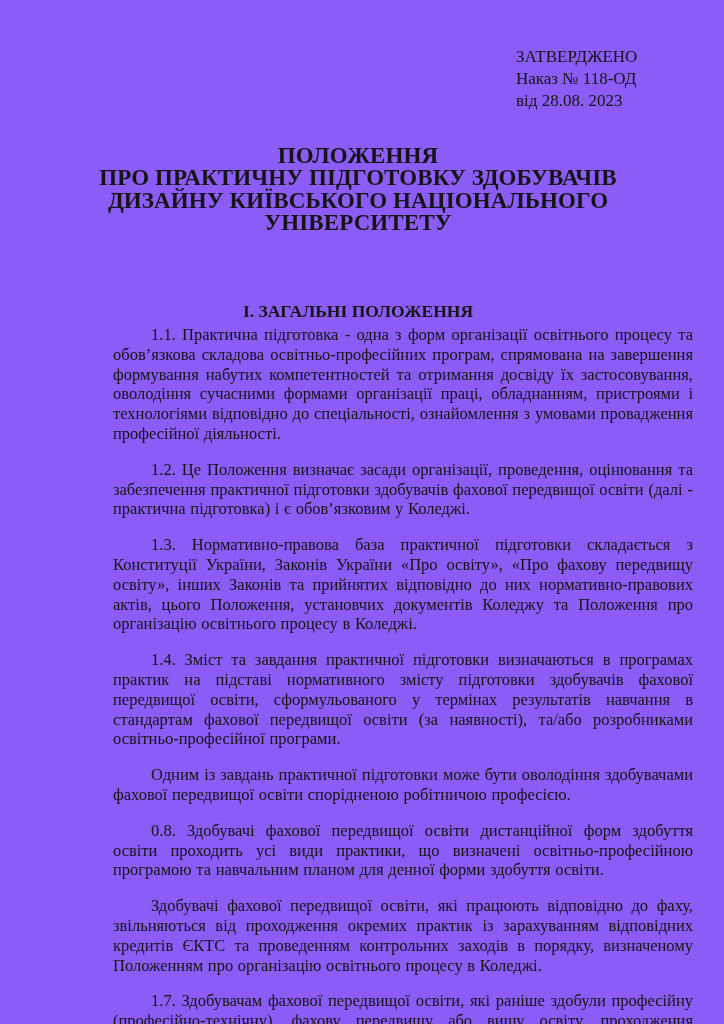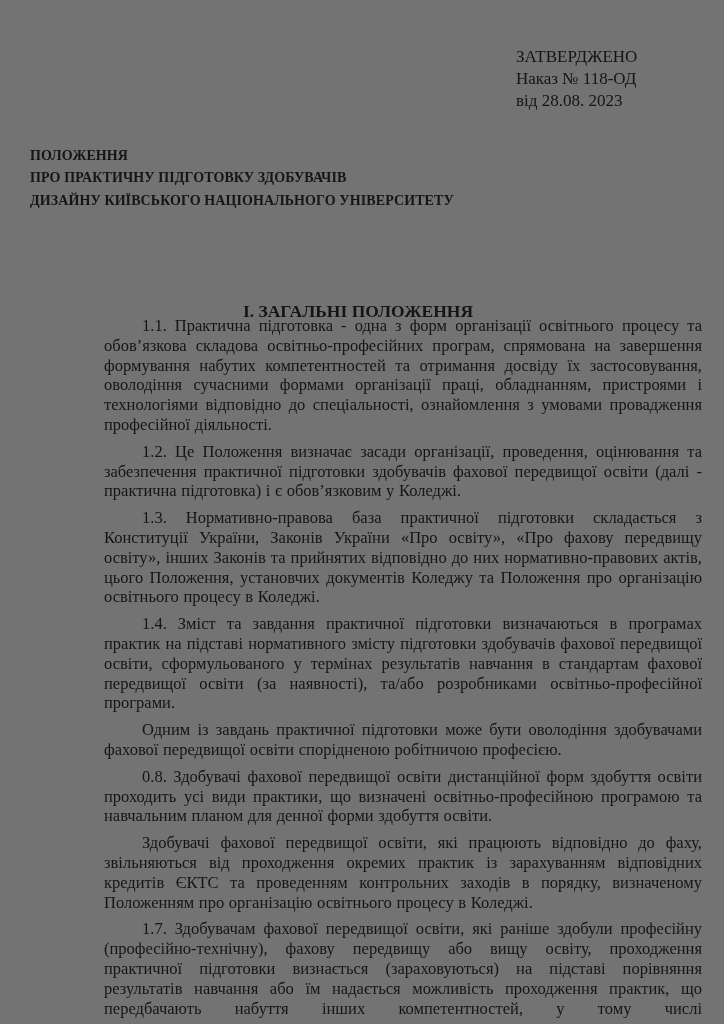--- a/index.html
+++ b/index.html
@@ -5,42 +5,42 @@
   html, body {
     margin: 0;
     padding: 0;
     background: #e8e8e8;
   }
   .page {
     position: relative;
     width: 724px;
     height: 1024px;
     margin: 0 auto;
-    background: #737373;
+    background: #8b5cf6;
     font-family: "Liberation Serif", "DejaVu Serif", serif;
     color: #151515;
     overflow: hidden;
   }
   .approval {
     position: absolute;
     left: 516px;
     top: 46px;
     font-size: 17px;
     line-height: 22px;
     white-space: nowrap;
   }
   .approval .line { display: block; }
   .doc-title {
     position: absolute;
     top: 145px;
     left: 30px;
     right: 38px;
-    text-align: left;
+    text-align: center;
     font-weight: bold;
-    font-size: 14px;
+    font-size: 23px;
     line-height: 22.4px;
     letter-spacing: 0.1px;
   }
   .doc-title .line { display: block; }
   .section-heading {
     position: absolute;
     top: 284px;
     left: 30px;
     right: 38px;
     margin: 16px;
@@ -53,21 +53,21 @@
     position: absolute;
     top: 309px;
     left: 97px;
     right: 15px;
     font-size: 16.5px;
     line-height: 19.8px;
     text-align: justify;
     word-spacing: 0.5px;
   }
   .body-text p {
-    margin: 7px;
+    margin: 16px;
     text-indent: 38px;
   }
   .body-text p.continued {
     text-align-last: justify;
   }
 </style>
 </head>
 <body>
 
 <div class="page">

